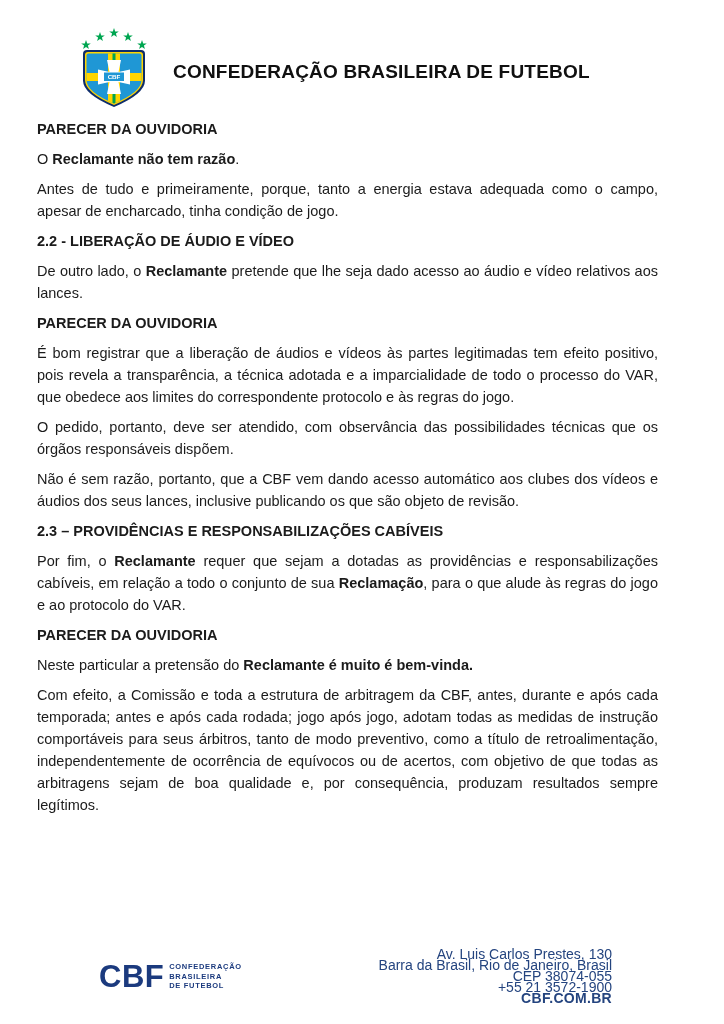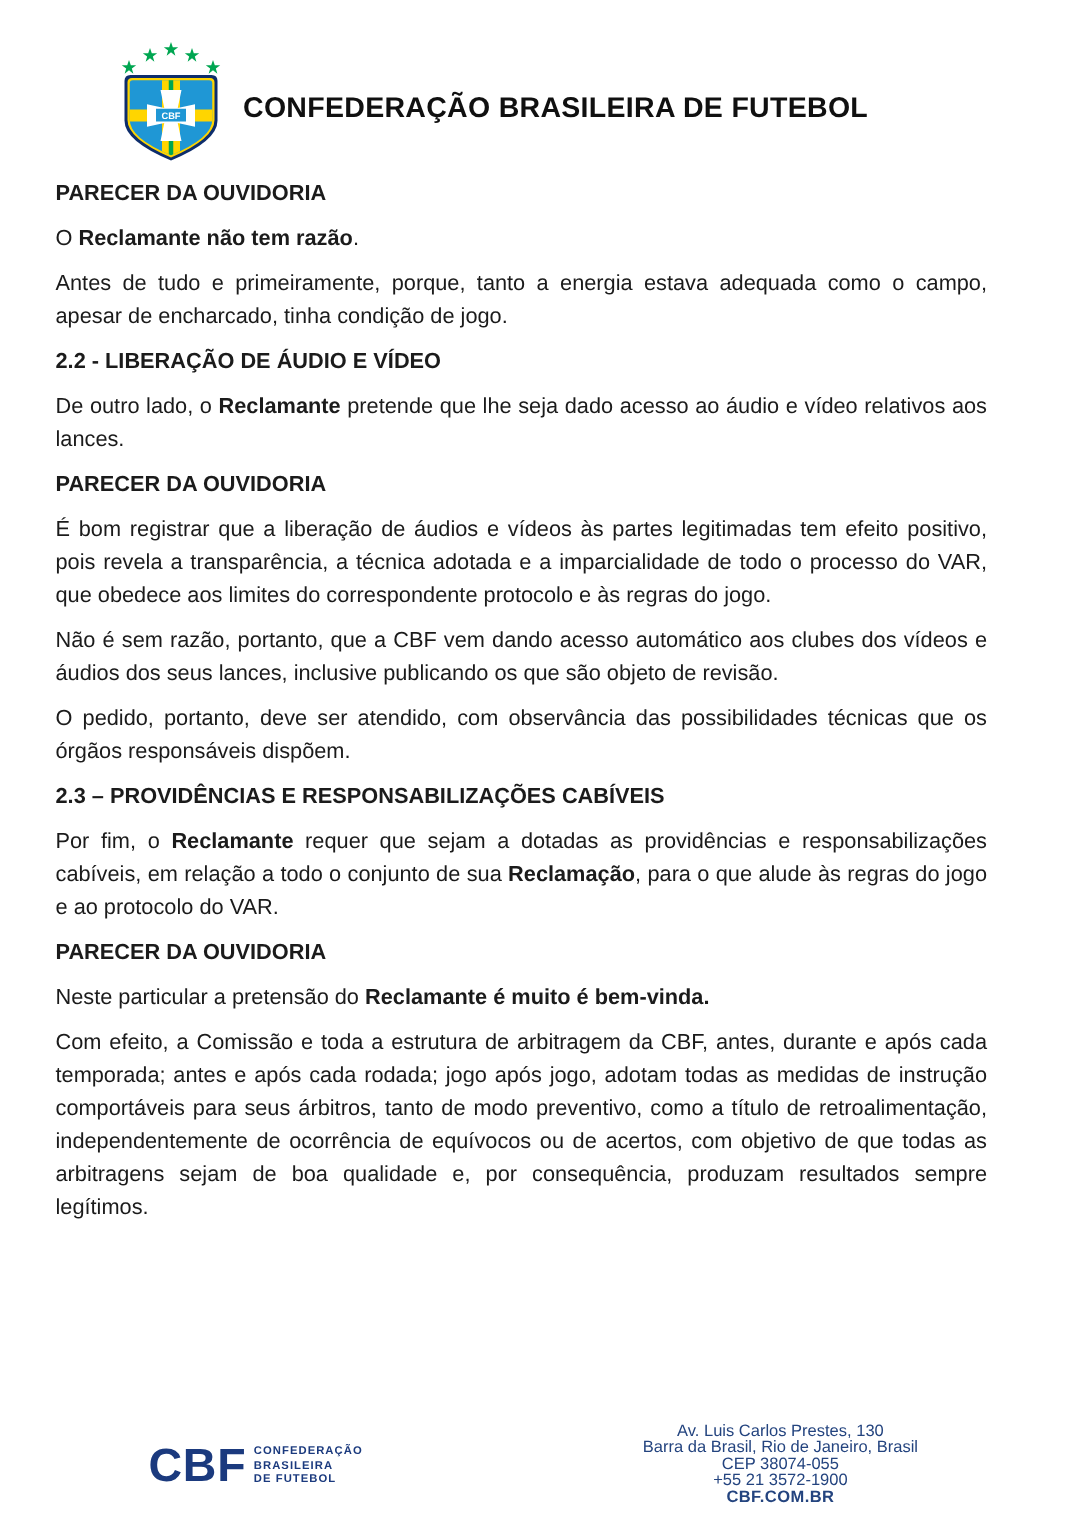--- a/index.html
+++ b/index.html
@@ -13,21 +13,21 @@
   .page { position: absolute; inset: 0; background: #ffffff; }
 
   
   .header {
     position: absolute; top: 28px; left: 78px; right: 52px;
     display: flex; align-items: center;
   }
   .crest { width: 72px; height: 84px; flex: 0 0 auto; }
   .header-title {
     font-size: 19px; font-weight: bold; color: #101010;
-    margin-left: 12px; letter-spacing: 0.2px; white-space: nowrap;
+    margin-left: 23px; letter-spacing: 0.2px; white-space: nowrap;
   }
 
   
   .content {
     position: absolute; top: 118px; left: 37px; width: 621px;
   }
   .blk {
     font-size: 14.5px; line-height: 22px; margin-bottom: 8px;
     color: #1b1b1b;
   }
@@ -43,22 +43,22 @@
   .footer-left { display: flex; align-items: center; }
   .footer-cbf {
     font-size: 31px; font-weight: bold; color: #1b3a7e;
     letter-spacing: 0.5px; line-height: 28px;
   }
   .footer-org {
     margin-left: 5px; color: #1b3a7e; font-weight: bold;
     font-size: 7.5px; letter-spacing: 0.7px; line-height: 9.5px;
   }
   .footer-address {
-    text-align: center; color: #24447f;
-    font-size: 11px; line-height: 11px;
+    text-align: right; color: #24447f;
+    font-size: 14px; line-height: 11px;
   }
   .footer-website { font-weight: bold; letter-spacing: 0.3px; }
 </style>
 </head>
 <body>
 
 <div class="page">
 
   <div class="header">
     <span>
@@ -95,22 +95,22 @@
   </div>
 
   <div class="content">
       <h2 class="blk heading"><b>PARECER DA OUVIDORIA</b></h2>
       <p class="blk paragraph"><span>O </span><b>Reclamante não tem razão</b><span>.</span></p>
       <p class="blk paragraph"><span>Antes de tudo e primeiramente, porque, tanto a energia estava adequada como o campo, apesar de encharcado, tinha condição de jogo.</span></p>
       <h2 class="blk heading"><b>2.2 - LIBERAÇÃO DE ÁUDIO E VÍDEO</b></h2>
       <p class="blk paragraph"><span>De outro lado, o </span><b>Reclamante</b><span> pretende que lhe seja dado acesso ao áudio e vídeo relativos aos lances.</span></p>
       <h2 class="blk heading"><b>PARECER DA OUVIDORIA</b></h2>
       <p class="blk paragraph"><span>É bom registrar que a liberação de áudios e vídeos às partes legitimadas tem efeito positivo, pois revela a transparência, a técnica adotada e a imparcialidade de todo o processo do VAR, que obedece aos limites do correspondente protocolo e às regras do jogo.</span></p>
+      <p class="blk paragraph"><span>O pedido, portanto, deve ser atendido, com observância das possibilidades técnicas que os órgãos responsáveis dispõem.</span></p>
       <p class="blk paragraph"><span>Não é sem razão, portanto, que a CBF vem dando acesso automático aos clubes dos vídeos e áudios dos seus lances, inclusive publicando os que são objeto de revisão.</span></p>
-      <p class="blk paragraph"><span>O pedido, portanto, deve ser atendido, com observância das possibilidades técnicas que os órgãos responsáveis dispõem.</span></p>
       <h2 class="blk heading"><b>2.3 – PROVIDÊNCIAS E RESPONSABILIZAÇÕES CABÍVEIS</b></h2>
       <p class="blk paragraph"><span>Por fim, o </span><b>Reclamante</b><span> requer que sejam a dotadas as providências e responsabilizações cabíveis, em relação a todo o conjunto de sua </span><b>Reclamação</b><span>, para o que alude às regras do jogo e ao protocolo do VAR.</span></p>
       <h2 class="blk heading"><b>PARECER DA OUVIDORIA</b></h2>
       <p class="blk paragraph"><span>Neste particular a pretensão do </span><b>Reclamante é muito é bem-vinda.</b></p>
       <p class="blk paragraph"><span>Com efeito, a Comissão e toda a estrutura de arbitragem da CBF, antes, durante e após cada temporada; antes e após cada rodada; jogo após jogo, adotam todas as medidas de instrução comportáveis para seus árbitros, tanto de modo preventivo, como a título de retroalimentação, independentemente de ocorrência de equívocos ou de acertos, com objetivo de que todas as arbitragens sejam de boa qualidade e, por consequência, produzam resultados sempre legítimos.</span></p>
     </div>
 
   <div class="footer">
     <div class="footer-left">
       <div class="footer-cbf">CBF</div>

